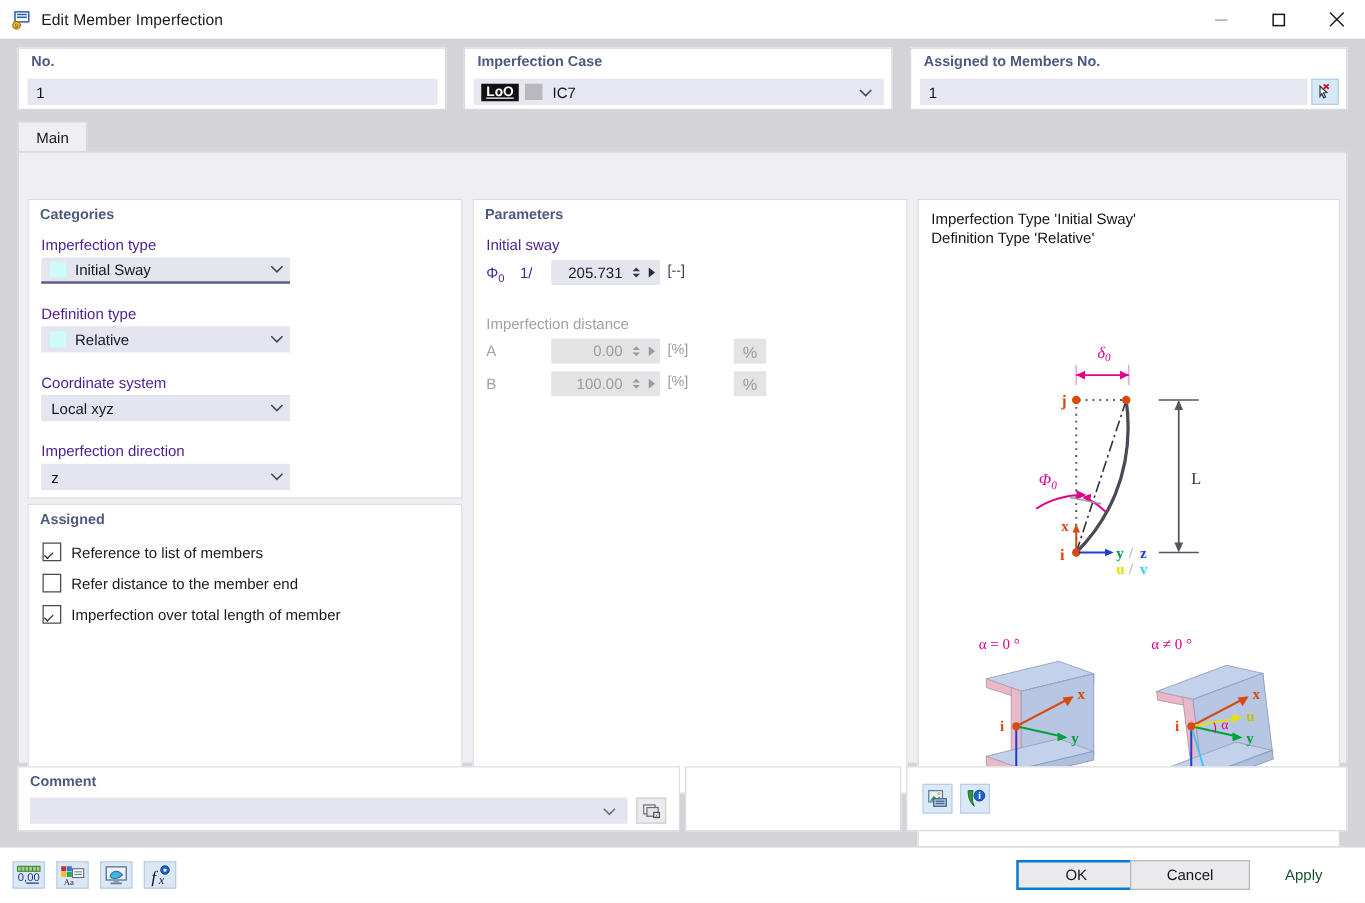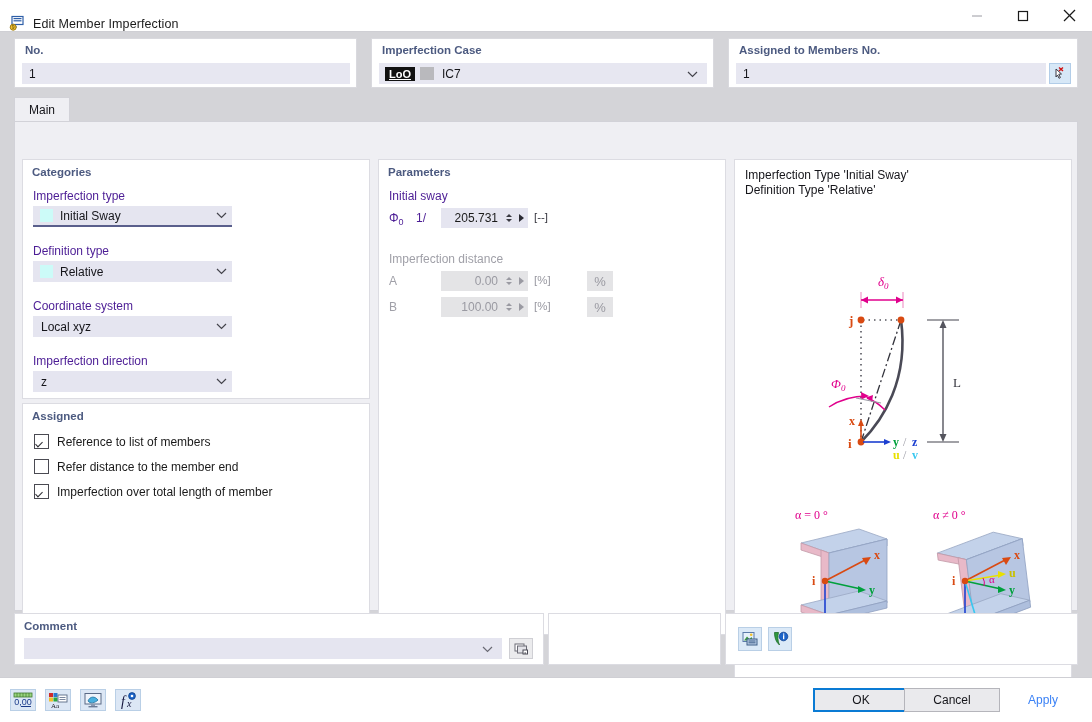--- a/index.html
+++ b/index.html
@@ -16,21 +16,21 @@
     width: 1092px; height: 722px;
     background: #d4d4d8;
     box-sizing: border-box;
   }
 
   
   #titlebar {
     position: absolute; left: 0; top: 0; width: 1092px; height: 31px;
     background: #ffffff;
     border-bottom: 1px solid #cfcfd4;
-    display: flex; align-items: flex-end;
+    display: flex; align-items: center;
   }
   #title-icon {
     width: 16px; height: 16px; margin-left: 9px; margin-right: 8px;
     position: relative; flex: none;
   }
   #title-text {
     font-size: 12.5px; color: #1b1b1b; letter-spacing: .1px;
   }
   .wbtn {
     width: 46px; height: 31px; display: flex; align-items: center; justify-content: center;
@@ -197,21 +197,21 @@
     background: #dce7f5; border: 1px solid #b9cfe6; box-sizing: border-box;
     display:flex; align-items:center; justify-content:center;
   }
   .dlgbtn {
     position: absolute; height: 24px; width: 96px;
     display:flex; align-items:center; justify-content:center;
     font-size: 12px; background: #eaeaed; border: 1px solid #b5b5bb;
     box-sizing: border-box; color:#15151a;
   }
   .dlgbtn.primary { background:#eaeaed; border: 2px solid #0a7bd4; }
-  .dlgbtn.disabled { color:#3b82f6; border-color:#d2d2d6; background:#ededf0; }
+  .dlgbtn.disabled { color:#14532d; border-color:#d2d2d6; background:#ededf0; }
 
   .icon-btn-sm {
     position:absolute; width:24px; height:24px;
     background:#dbe9f7; border:1px solid #b9cfe6; box-sizing:border-box;
     display:flex;align-items:center;justify-content:center;
   }
 </style>
 </head>
 <body>
 
@@ -452,21 +452,21 @@
 
           <line x1="104" y1="50" x2="136" y2="50" stroke="#55555e" stroke-width="1.1"></line>
           <line x1="104" y1="172" x2="136" y2="172" stroke="#55555e" stroke-width="1.1"></line>
           <line x1="120" y1="52" x2="120" y2="170" stroke="#55555e" stroke-width="1.4"></line>
           <polygon points="120,50 116.5,58 123.5,58" fill="#55555e"></polygon>
           <polygon points="120,172 116.5,164 123.5,164" fill="#55555e"></polygon>
           <text x="130" y="117" font-size="13" fill="#33333c" font-family="Liberation Serif, serif">L</text>
         </svg>
       </div>
 
-      <div style="position:absolute; left:28px; top:345px;">
+      <div style="position:absolute; left:16px; top:345px;">
         <svg width="300" height="140" viewBox="0 0 300 140">
 
           <text x="32" y="14" font-size="12" fill="#e0008c" font-family="Liberation Serif, serif">α = 0 °</text>
 
           <g>
             <polygon points="38,38 96,24 124,34 66,48" fill="#c3d2ea" stroke="#9aa8c4" stroke-width="0.8"></polygon>
             <polygon points="38,38 66,48 66,54 38,45" fill="#e8b9c8" stroke="#c39aa8" stroke-width="0.8"></polygon>
             <polygon points="66,48 124,34 124,41 66,54" fill="#aebfdd" stroke="#8fa0c0" stroke-width="0.8"></polygon>
 
             <polygon points="58,45 66,48 66,110 58,107" fill="#e8b9c8" stroke="#c39aa8" stroke-width="0.8"></polygon>

